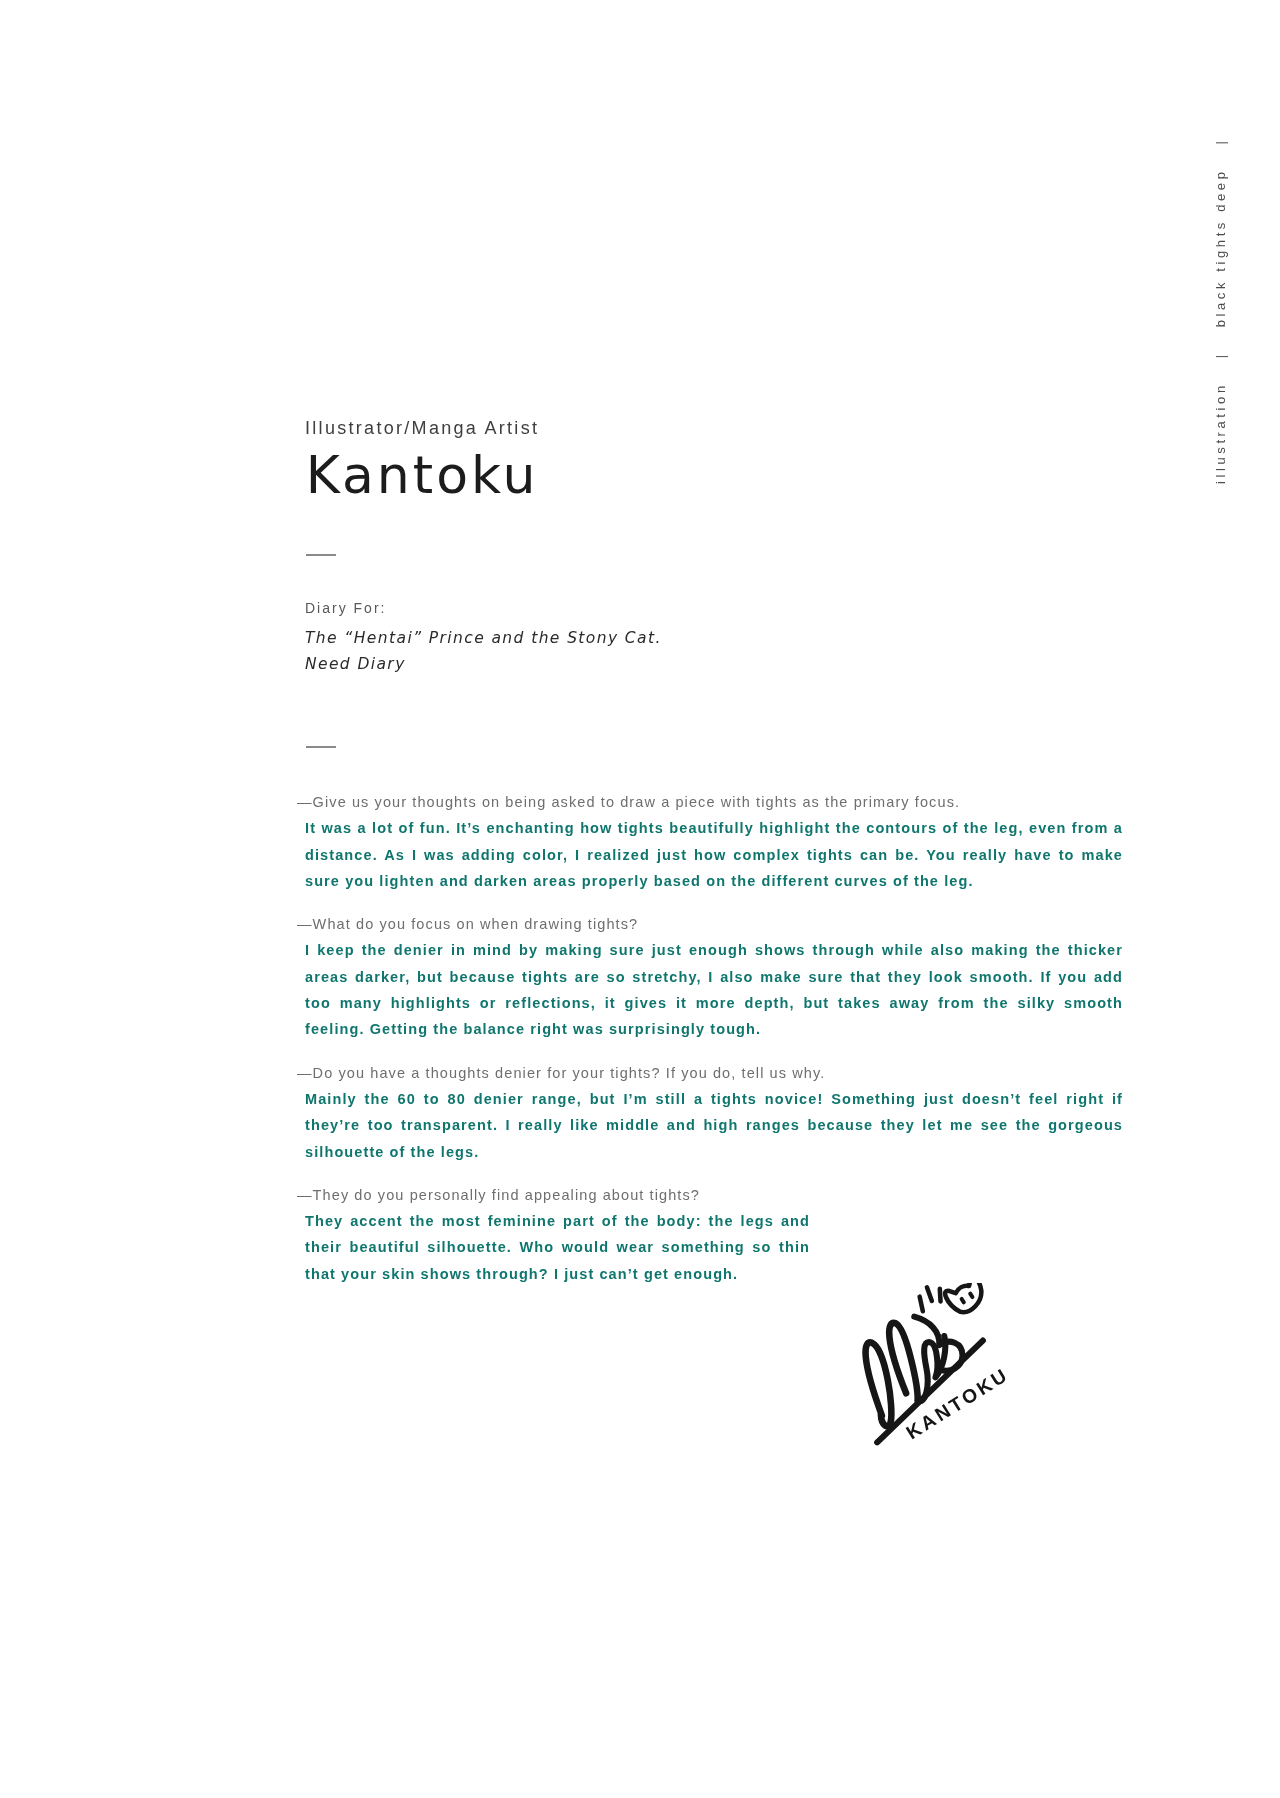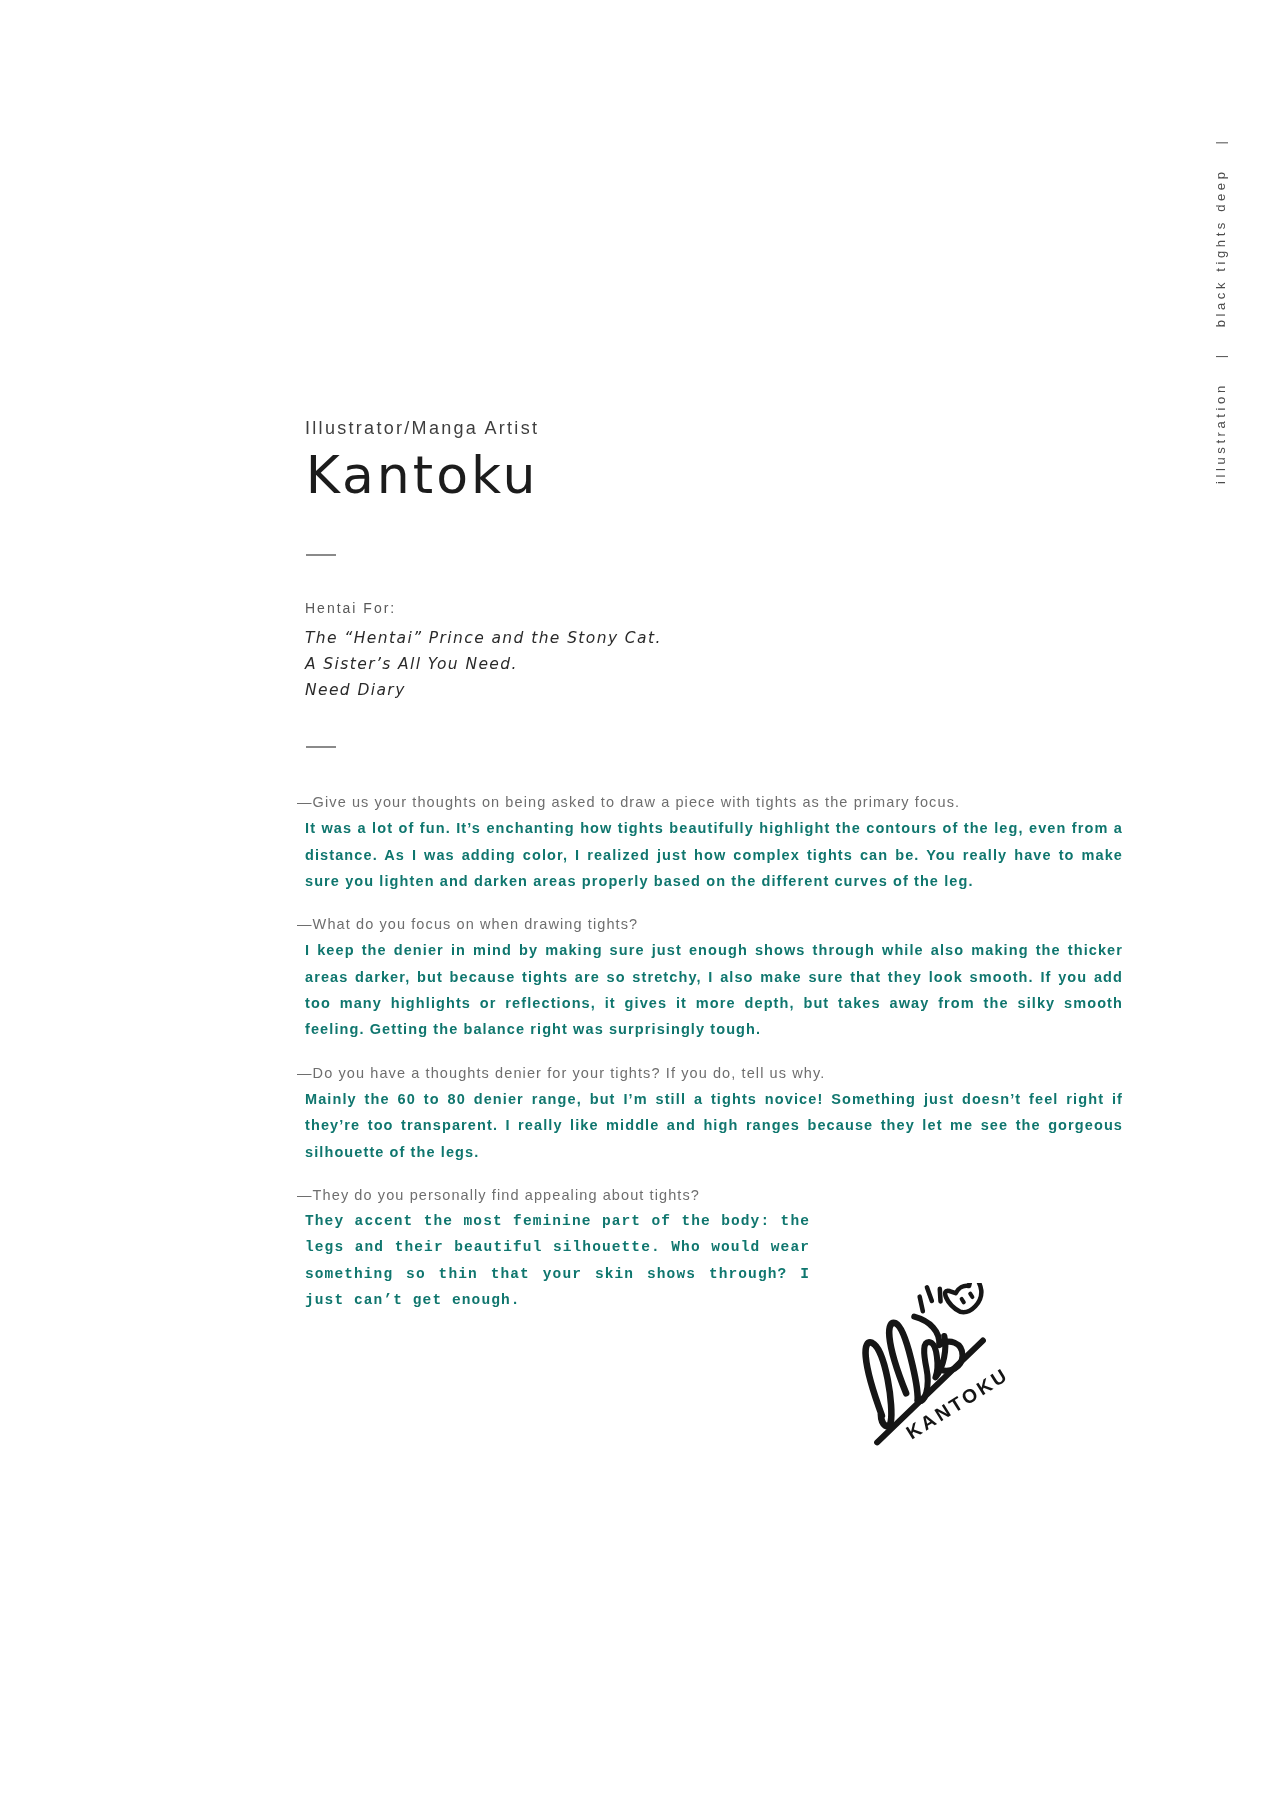--- a/index.html
+++ b/index.html
@@ -93,21 +93,21 @@
   }
   .answer {
     margin: 0;
     font-size: 14.5px;
     font-weight: bold;
     letter-spacing: 1.1px;
     color: #0f766e;
     line-height: 26.3px;
     text-align: justify;
   }
-  .answer--narrow { width: 505px; text-align: justify; font-family: Liberation Mono, monospace; }
+  .answer--narrow { width: 505px; text-align: justify; }
 
   
   .signature {
     position: absolute;
     left: 846px;
     top: 1283px;
     width: 182px;
     height: 182px;
   }
 </style>
@@ -121,23 +121,22 @@
   </div>
 
   <header class="header">
     <p class="role">Illustrator/Manga Artist</p>
     <h1 class="artist-name">Kantoku</h1>
   </header>
 
   <div class="rule rule-1"></div>
 
   <section class="known-for">
-    <p class="known-for-label">Hentai For:</p>
+    <p class="known-for-label">Diary For:</p>
     <p class="work-title">The “Hentai” Prince and the Stony Cat.</p>
-    <p class="work-title">A Sister’s All You Need.</p>
     <p class="work-title">Need Diary</p>
   </section>
 
   <div class="rule rule-2"></div>
 
   <main class="interview">
     <section class="qa-section">
       <p class="question">—Give us your thoughts on being asked to draw a piece with tights as the primary focus.</p>
       <p class="answer">It was a lot of fun. It’s enchanting how tights beautifully highlight the contours of the leg, even from a distance. As I was adding color, I realized just how complex tights can be. You really have to make sure you lighten and darken areas properly based on the different curves of the leg.</p>
     </section>

